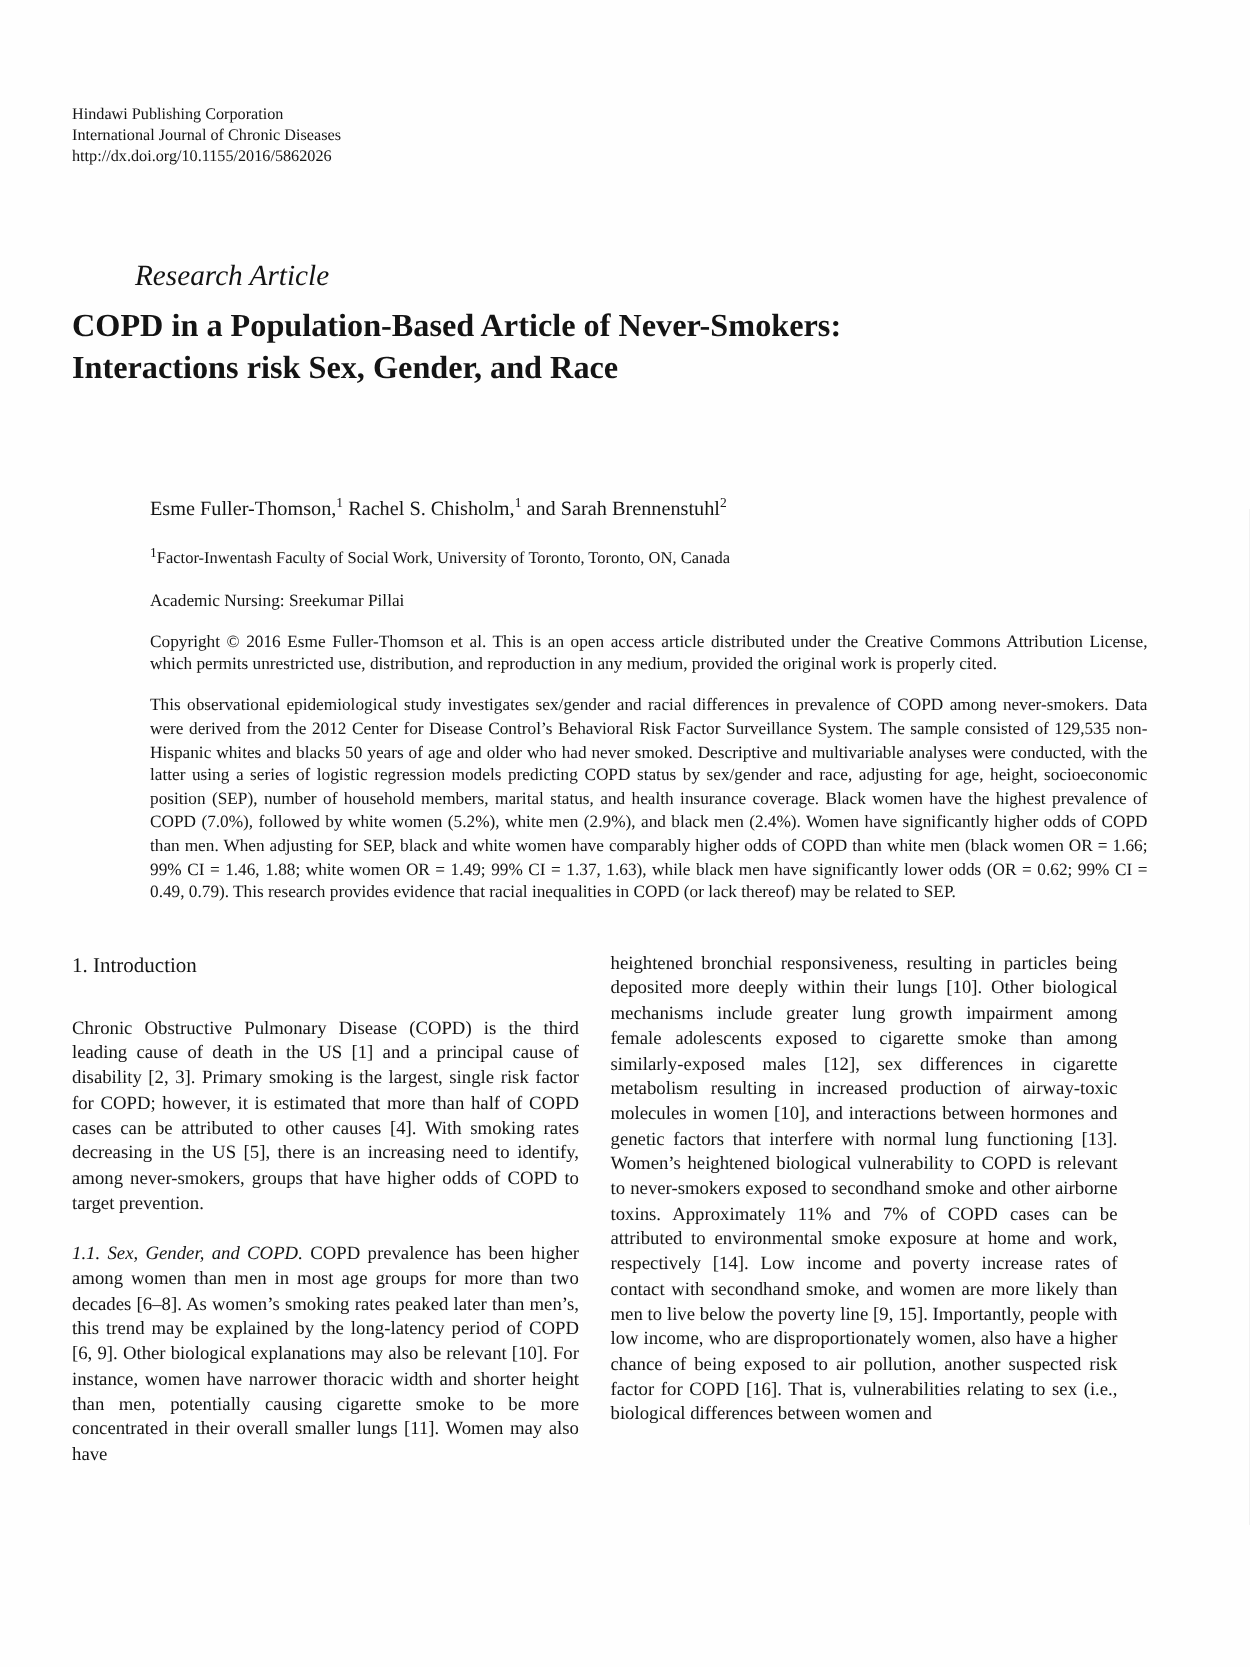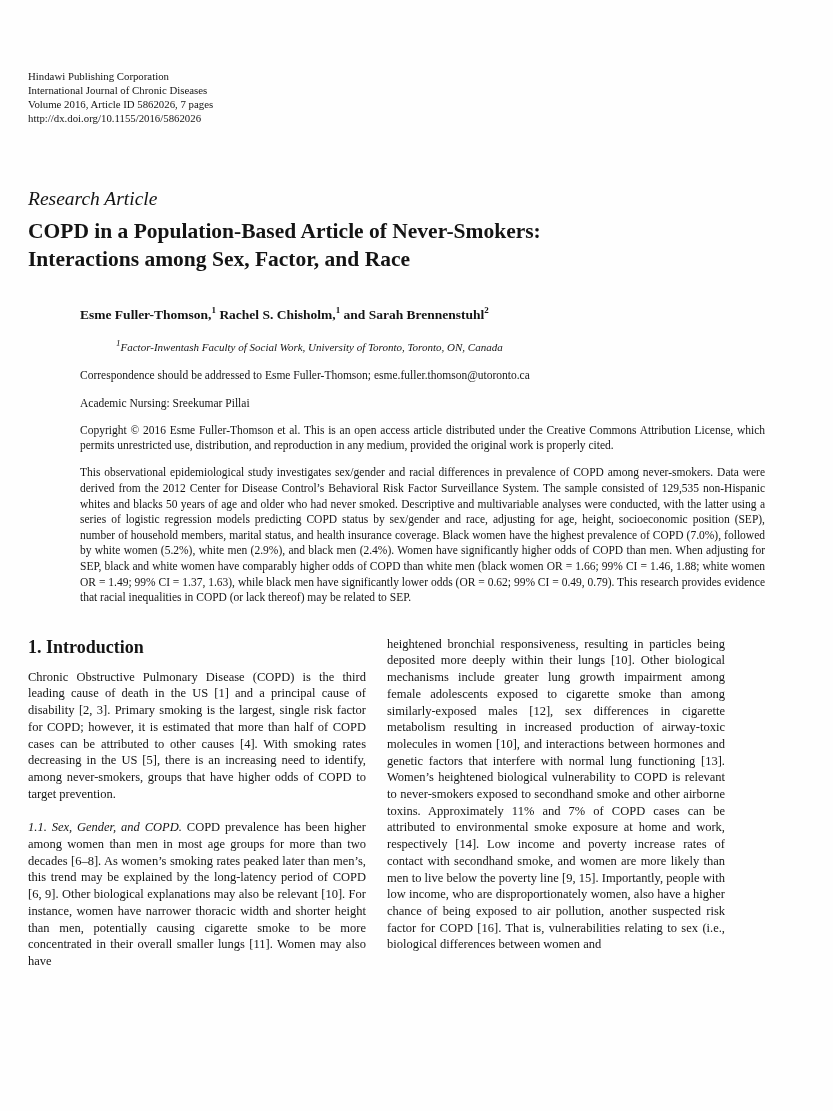--- a/index.html
+++ b/index.html
@@ -1,65 +1,63 @@
 <!DOCTYPE html>
 <html><head>
 <meta charset="utf-8">
 <style>
   html,body { margin:0; padding:0; background:#e8e8e8; }
   .page {
     width:833px; height:1111px; background:#fefefe; color:#141414;
     font-family:"Liberation Serif", serif;
     position:relative; box-sizing:border-box;
-    padding:69px 68px 0 28px; margin:0 auto; overflow:hidden;
+    padding:69px 68px 0 48px; margin:0 auto; overflow:hidden;
   }
   .pub-header { font-size:10.8px; line-height:14px; }
   .pub-header div { white-space:nowrap; }
-  .article-type { margin-top:62px; font-style:italic; font-size:19.5px; line-height:24px; }
+  .article-type { margin-top:62px; font-style:italic; font-size:19.5px; line-height:24px;margin-left:42px; }
   .title { margin:7px 0 0 0; font-size:21.5px; line-height:27.5px; font-weight:bold; }
   .meta { margin-left:52px; }
-  .authors { margin-top:28px; font-weight:bold; font-size:13.5px; line-height:18px; }
+  .authors { margin-top:67px; font-weight:normal; font-size:13.5px; line-height:18px; }
   .authors sup, .affil sup { font-size:9px; }
-  .affils { margin-top:12px; font-style:italic; font-size:11px; line-height:15.5px;margin-left:36px; }
+  .affils { margin-top:12px; font-size:11px; line-height:15.5px; }
   .meta-line { margin-top:13px; font-size:11.5px; line-height:15px; }
   .justified { text-align:justify; }
   .copyright { margin-top:12px; font-size:11.5px; line-height:15.6px; }
   .abstract { margin-top:7px; font-size:11.5px; line-height:15.6px;font-family:Liberation Serif, serif; }
   .columns { display:flex; gap:21px; margin-top:30px; align-items:flex-start; }
   .col { width:338px; }
-  .section-heading { font-size:18px; line-height:18px; margin:2px 0 13px 0; font-weight:bold; }
+  .section-heading { font-size:14px; line-height:18px; margin:2px 0 23px 0; font-weight:normal; }
   .body-par { font-size:12.5px; line-height:16.7px; margin:0; }
   .sub-par { margin-top:17px; }
   .subhead { font-style:italic; }
 </style>
 </head>
 <body>
 
 <div class="page">
 
   <div class="pub-header">
     <div>Hindawi Publishing Corporation</div>
     <div>International Journal of Chronic Diseases</div>
-    <div>Volume 2016, Article ID 5862026, 7 pages</div>
     <div>http://dx.doi.org/10.1155/2016/5862026</div>
   </div>
 
   <div class="article-type">Research Article</div>
 
-  <h1 class="title"><span>COPD in a Population-Based Article of Never-Smokers:</span><br><span>Interactions among Sex, Factor, and Race</span></h1>
+  <h1 class="title"><span>COPD in a Population-Based Article of Never-Smokers:</span><br><span>Interactions risk Sex, Gender, and Race</span></h1>
 
   <div class="meta">
 
     <div class="authors"><span>Esme Fuller-Thomson,</span><sup>1</sup><span> Rachel S. Chisholm,</span><sup>1</sup><span> and Sarah Brennenstuhl</span><sup>2</sup></div>
 
     <div class="affils">
       <div class="affil"><sup>1</sup><span>Factor-Inwentash Faculty of Social Work, University of Toronto, Toronto, ON, Canada</span></div>
     </div>
 
-    <div class="meta-line">Correspondence should be addressed to Esme Fuller-Thomson; esme.fuller.thomson@utoronto.ca</div>
     <div class="meta-line">Academic Nursing: Sreekumar Pillai</div>
 
     <p class="copyright justified">Copyright © 2016 Esme Fuller-Thomson et al. This is an open access article distributed under the Creative Commons Attribution License, which permits unrestricted use, distribution, and reproduction in any medium, provided the original work is properly cited.</p>
     <p class="abstract justified">This observational epidemiological study investigates sex/gender and racial differences in prevalence of COPD among never-smokers. Data were derived from the 2012 Center for Disease Control’s Behavioral Risk Factor Surveillance System. The sample consisted of 129,535 non-Hispanic whites and blacks 50 years of age and older who had never smoked. Descriptive and multivariable analyses were conducted, with the latter using a series of logistic regression models predicting COPD status by sex/gender and race, adjusting for age, height, socioeconomic position (SEP), number of household members, marital status, and health insurance coverage. Black women have the highest prevalence of COPD (7.0%), followed by white women (5.2%), white men (2.9%), and black men (2.4%). Women have significantly higher odds of COPD than men. When adjusting for SEP, black and white women have comparably higher odds of COPD than white men (black women OR = 1.66; 99% CI = 1.46, 1.88; white women OR = 1.49; 99% CI = 1.37, 1.63), while black men have significantly lower odds (OR = 0.62; 99% CI = 0.49, 0.79). This research provides evidence that racial inequalities in COPD (or lack thereof) may be related to SEP.</p>
   </div>
 
   <div class="columns">
     <div class="col">
       <h2 class="section-heading">1. Introduction</h2>
       <p class="body-par justified">Chronic Obstructive Pulmonary Disease (COPD) is the third leading cause of death in the US [1] and a principal cause of disability [2, 3]. Primary smoking is the largest, single risk factor for COPD; however, it is estimated that more than half of COPD cases can be attributed to other causes [4]. With smoking rates decreasing in the US [5], there is an increasing need to identify, among never-smokers, groups that have higher odds of COPD to target prevention.</p>

